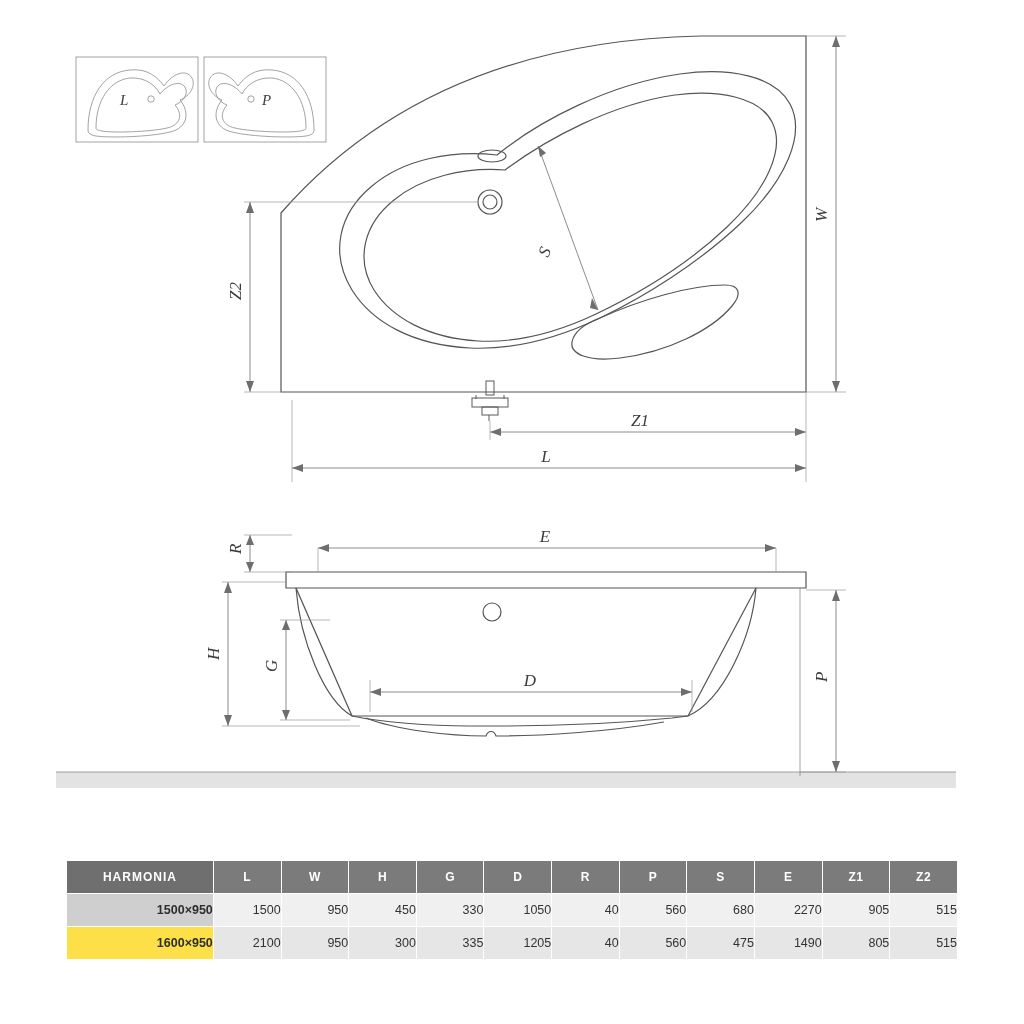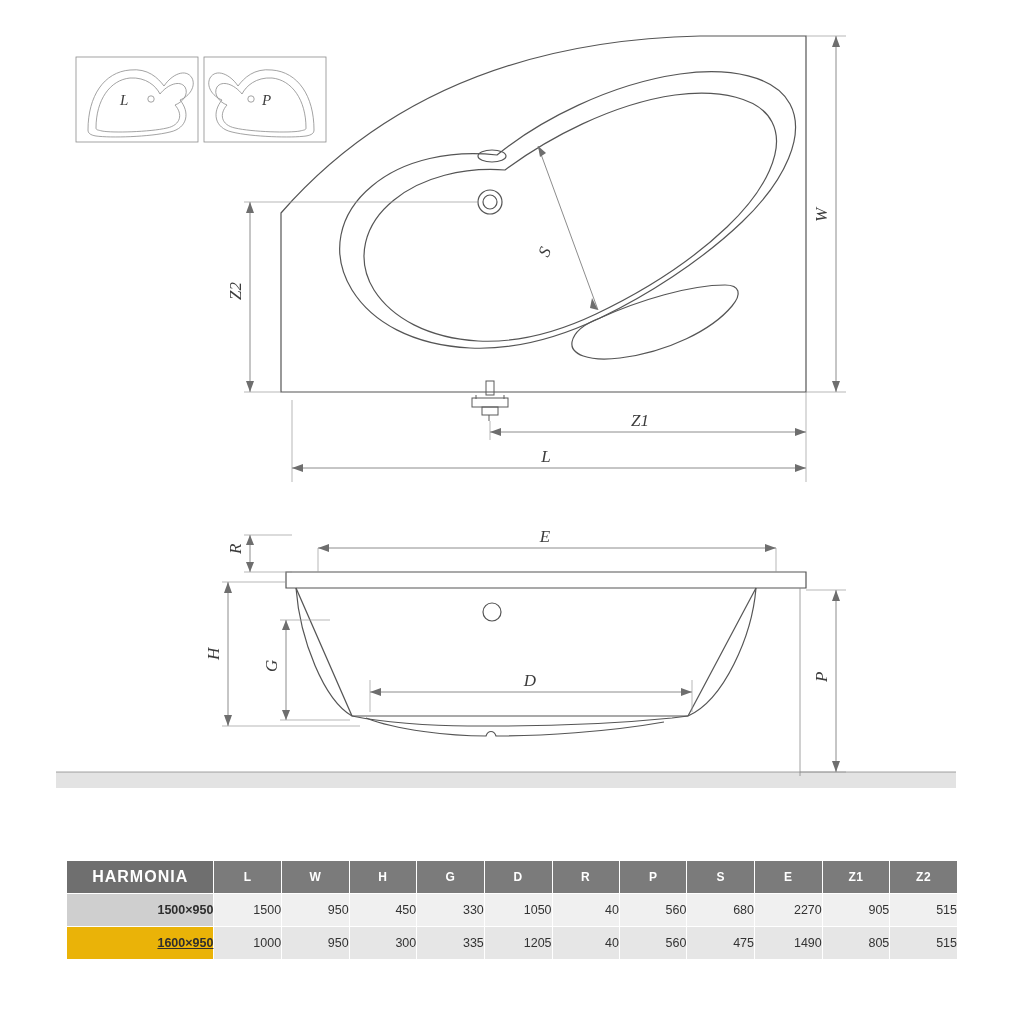--- a/index.html
+++ b/index.html
@@ -64,39 +64,38 @@
   }
   #spec-table thead th {
     background: #7b7b7b;
     color: #ffffff;
     font-weight: bold;
     font-size: 12px;
     letter-spacing: 0.6px;
   }
   #spec-table thead th.name-col {
     background: #6f6f6f;
-    font-size: 16px;
+    font-size: 12px;
     letter-spacing: 1px;
   }
   #spec-table tbody tr td {
     background: #f0f0f0;
     color: #333;
     text-align: right;
   }
   #spec-table tbody tr td.name-col {
     background: #cfcfcf;
     font-weight: bold;
     color: #2e2e2e;
   }
   #spec-table tbody tr.alt td {
     background: #e6e6e6;
   }
   #spec-table tbody tr.alt td.name-col {
-    background: #eab308;
-    text-decoration: underline;
+    background: #fde047;
   }
   .col-name { width: 148px; }
   .col-num  { width: 68px; }
 </style>
 </head>
 <body>
 
 <div id="sheet">
 
   <svg class="drawing" viewBox="0 0 1024 1024">
@@ -308,21 +307,21 @@
         <td>1050</td>
         <td>40</td>
         <td>560</td>
         <td>680</td>
         <td>2270</td>
         <td>905</td>
         <td>515</td>
       </tr>
       <tr class="alt">
         <td class="name-col">1600×950</td>
-        <td>1000</td>
+        <td>2100</td>
         <td>950</td>
         <td>300</td>
         <td>335</td>
         <td>1205</td>
         <td>40</td>
         <td>560</td>
         <td>475</td>
         <td>1490</td>
         <td>805</td>
         <td>515</td>

